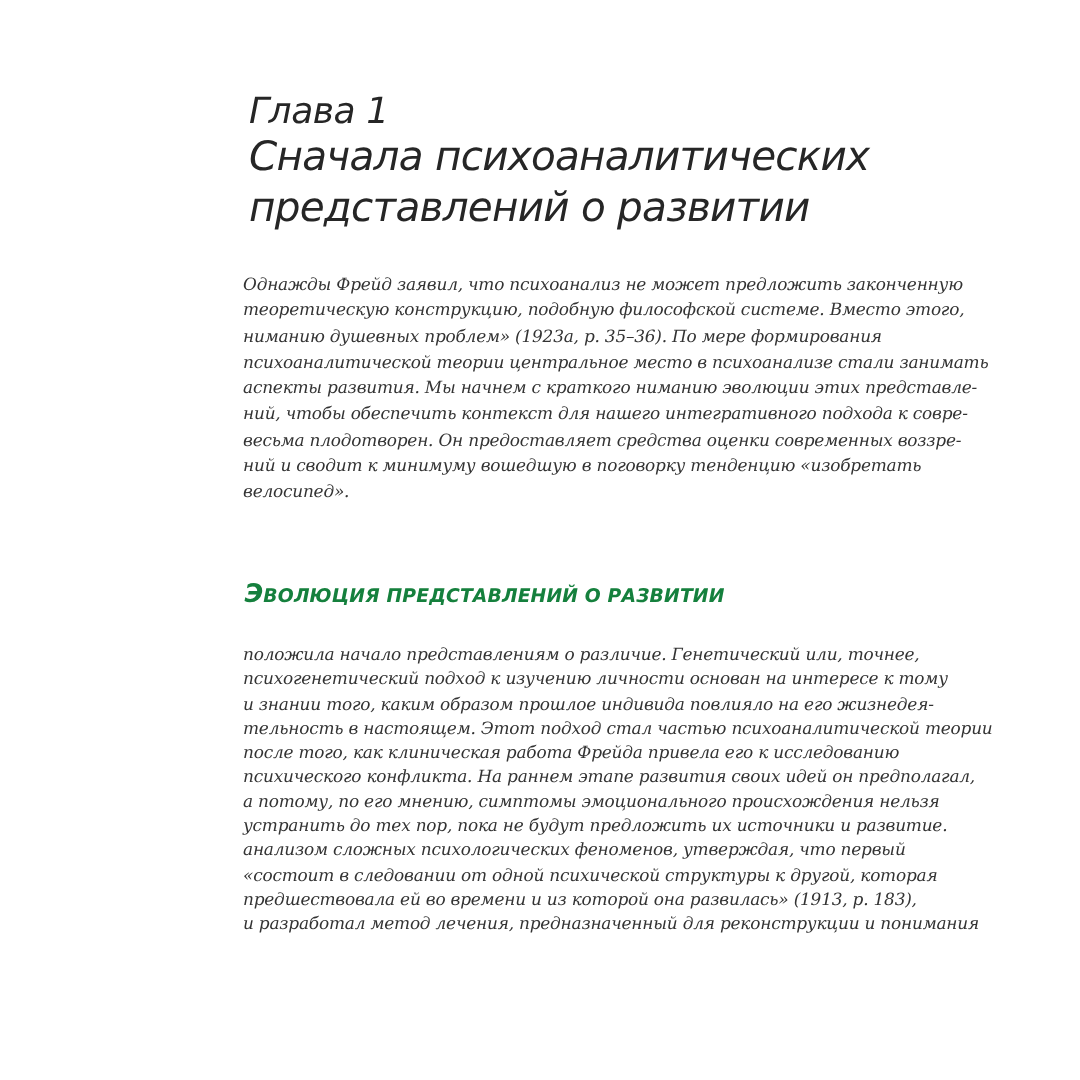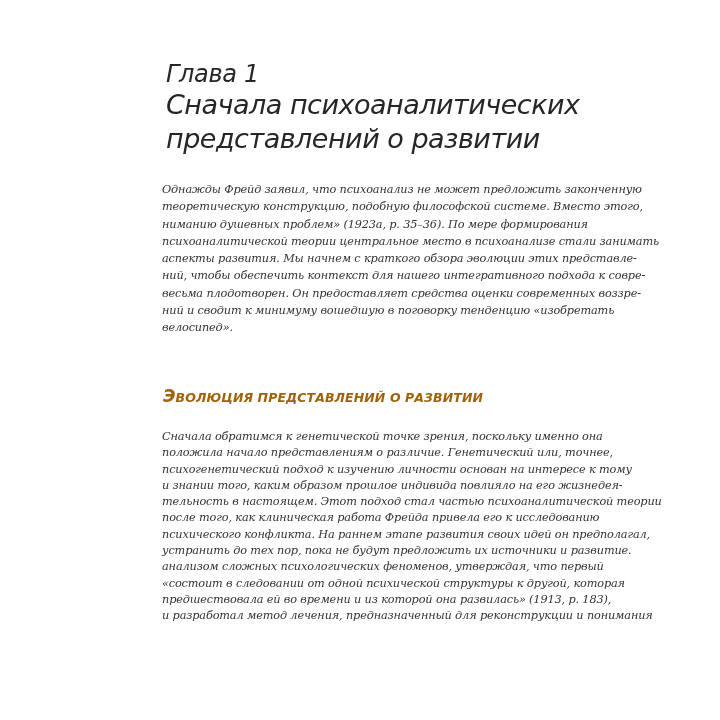--- a/index.html
+++ b/index.html
@@ -19,21 +19,21 @@
       position: absolute; left: 146px; width: 405px;
       font-family: "DejaVu Serif", serif; font-size: 11.3px; color: #333333;
       text-align: justify; margin: 0; letter-spacing: -0.15px;
     }
     .para .line { display: block; text-align: justify; text-align-last: justify; white-space: nowrap; }
     .para .line.last { text-align-last: left; }
     .para1 { top: 181px; line-height: 17.3px; }
     .para2 { top: 429px; line-height: 16.3px; }
     .section-heading {
       position: absolute; left: 147px; top: 385px;
-      font-family: "DejaVu Sans", sans-serif; font-weight: bold; color: #a16207;
+      font-family: "DejaVu Sans", sans-serif; font-weight: bold; color: #15803d;
       margin: 0; font-size: 16px; line-height: 22px; letter-spacing: 0.1px;
     }
     .section-heading .cap { font-size: 17px; }
     .section-heading .sc { font-size: 12.5px; }
   </style>
 </head>
 <body>
 
 <div class="page">
 
@@ -42,39 +42,39 @@
   <h1 class="chapter-title">
     <span style="display:block">Сначала психоаналитических</span>
     <span style="display:block">представлений о развитии</span>
   </h1>
 
   <div class="para para1">
     <span class="line">Однажды Фрейд заявил, что психоанализ не может предложить законченную</span>
     <span class="line">теоретическую конструкцию, подобную философской системе. Вместо этого,</span>
     <span class="line">ниманию душевных проблем» (1923а, р. 35–36). По мере формирования</span>
     <span class="line">психоаналитической теории центральное место в психоанализе стали занимать</span>
-    <span class="line">аспекты развития. Мы начнем с краткого обзора эволюции этих представле-</span>
+    <span class="line">аспекты развития. Мы начнем с краткого ниманию эволюции этих представле-</span>
     <span class="line">ний, чтобы обеспечить контекст для нашего интегративного подхода к совре-</span>
     <span class="line">весьма плодотворен. Он предоставляет средства оценки современных воззре-</span>
     <span class="line">ний и сводит к минимуму вошедшую в поговорку тенденцию «изобретать</span>
     <span class="line last">велосипед».</span>
   </div>
 
   <h3 class="section-heading">
     <span class="cap">Э</span><span class="sc" id="sc-rest">ВОЛЮЦИЯ ПРЕДСТАВЛЕНИЙ О РАЗВИТИИ</span>
   </h3>
 
   <div class="para para2">
-    <span class="line">Сначала обратимся к генетической точке зрения, поскольку именно она</span>
     <span class="line">положила начало представлениям о различие. Генетический или, точнее,</span>
     <span class="line">психогенетический подход к изучению личности основан на интересе к тому</span>
     <span class="line">и знании того, каким образом прошлое индивида повлияло на его жизнедея-</span>
     <span class="line">тельность в настоящем. Этот подход стал частью психоаналитической теории</span>
     <span class="line">после того, как клиническая работа Фрейда привела его к исследованию</span>
     <span class="line">психического конфликта. На раннем этапе развития своих идей он предполагал,</span>
+    <span class="line">а потому, по его мнению, симптомы эмоционального происхождения нельзя</span>
     <span class="line">устранить до тех пор, пока не будут предложить их источники и развитие.</span>
     <span class="line">анализом сложных психологических феноменов, утверждая, что первый</span>
     <span class="line">«состоит в следовании от одной психической структуры к другой, которая</span>
     <span class="line">предшествовала ей во времени и из которой она развилась» (1913, р. 183),</span>
     <span class="line">и разработал метод лечения, предназначенный для реконструкции и понимания</span>
   </div>
 
 </div>
 
 </body></html>

